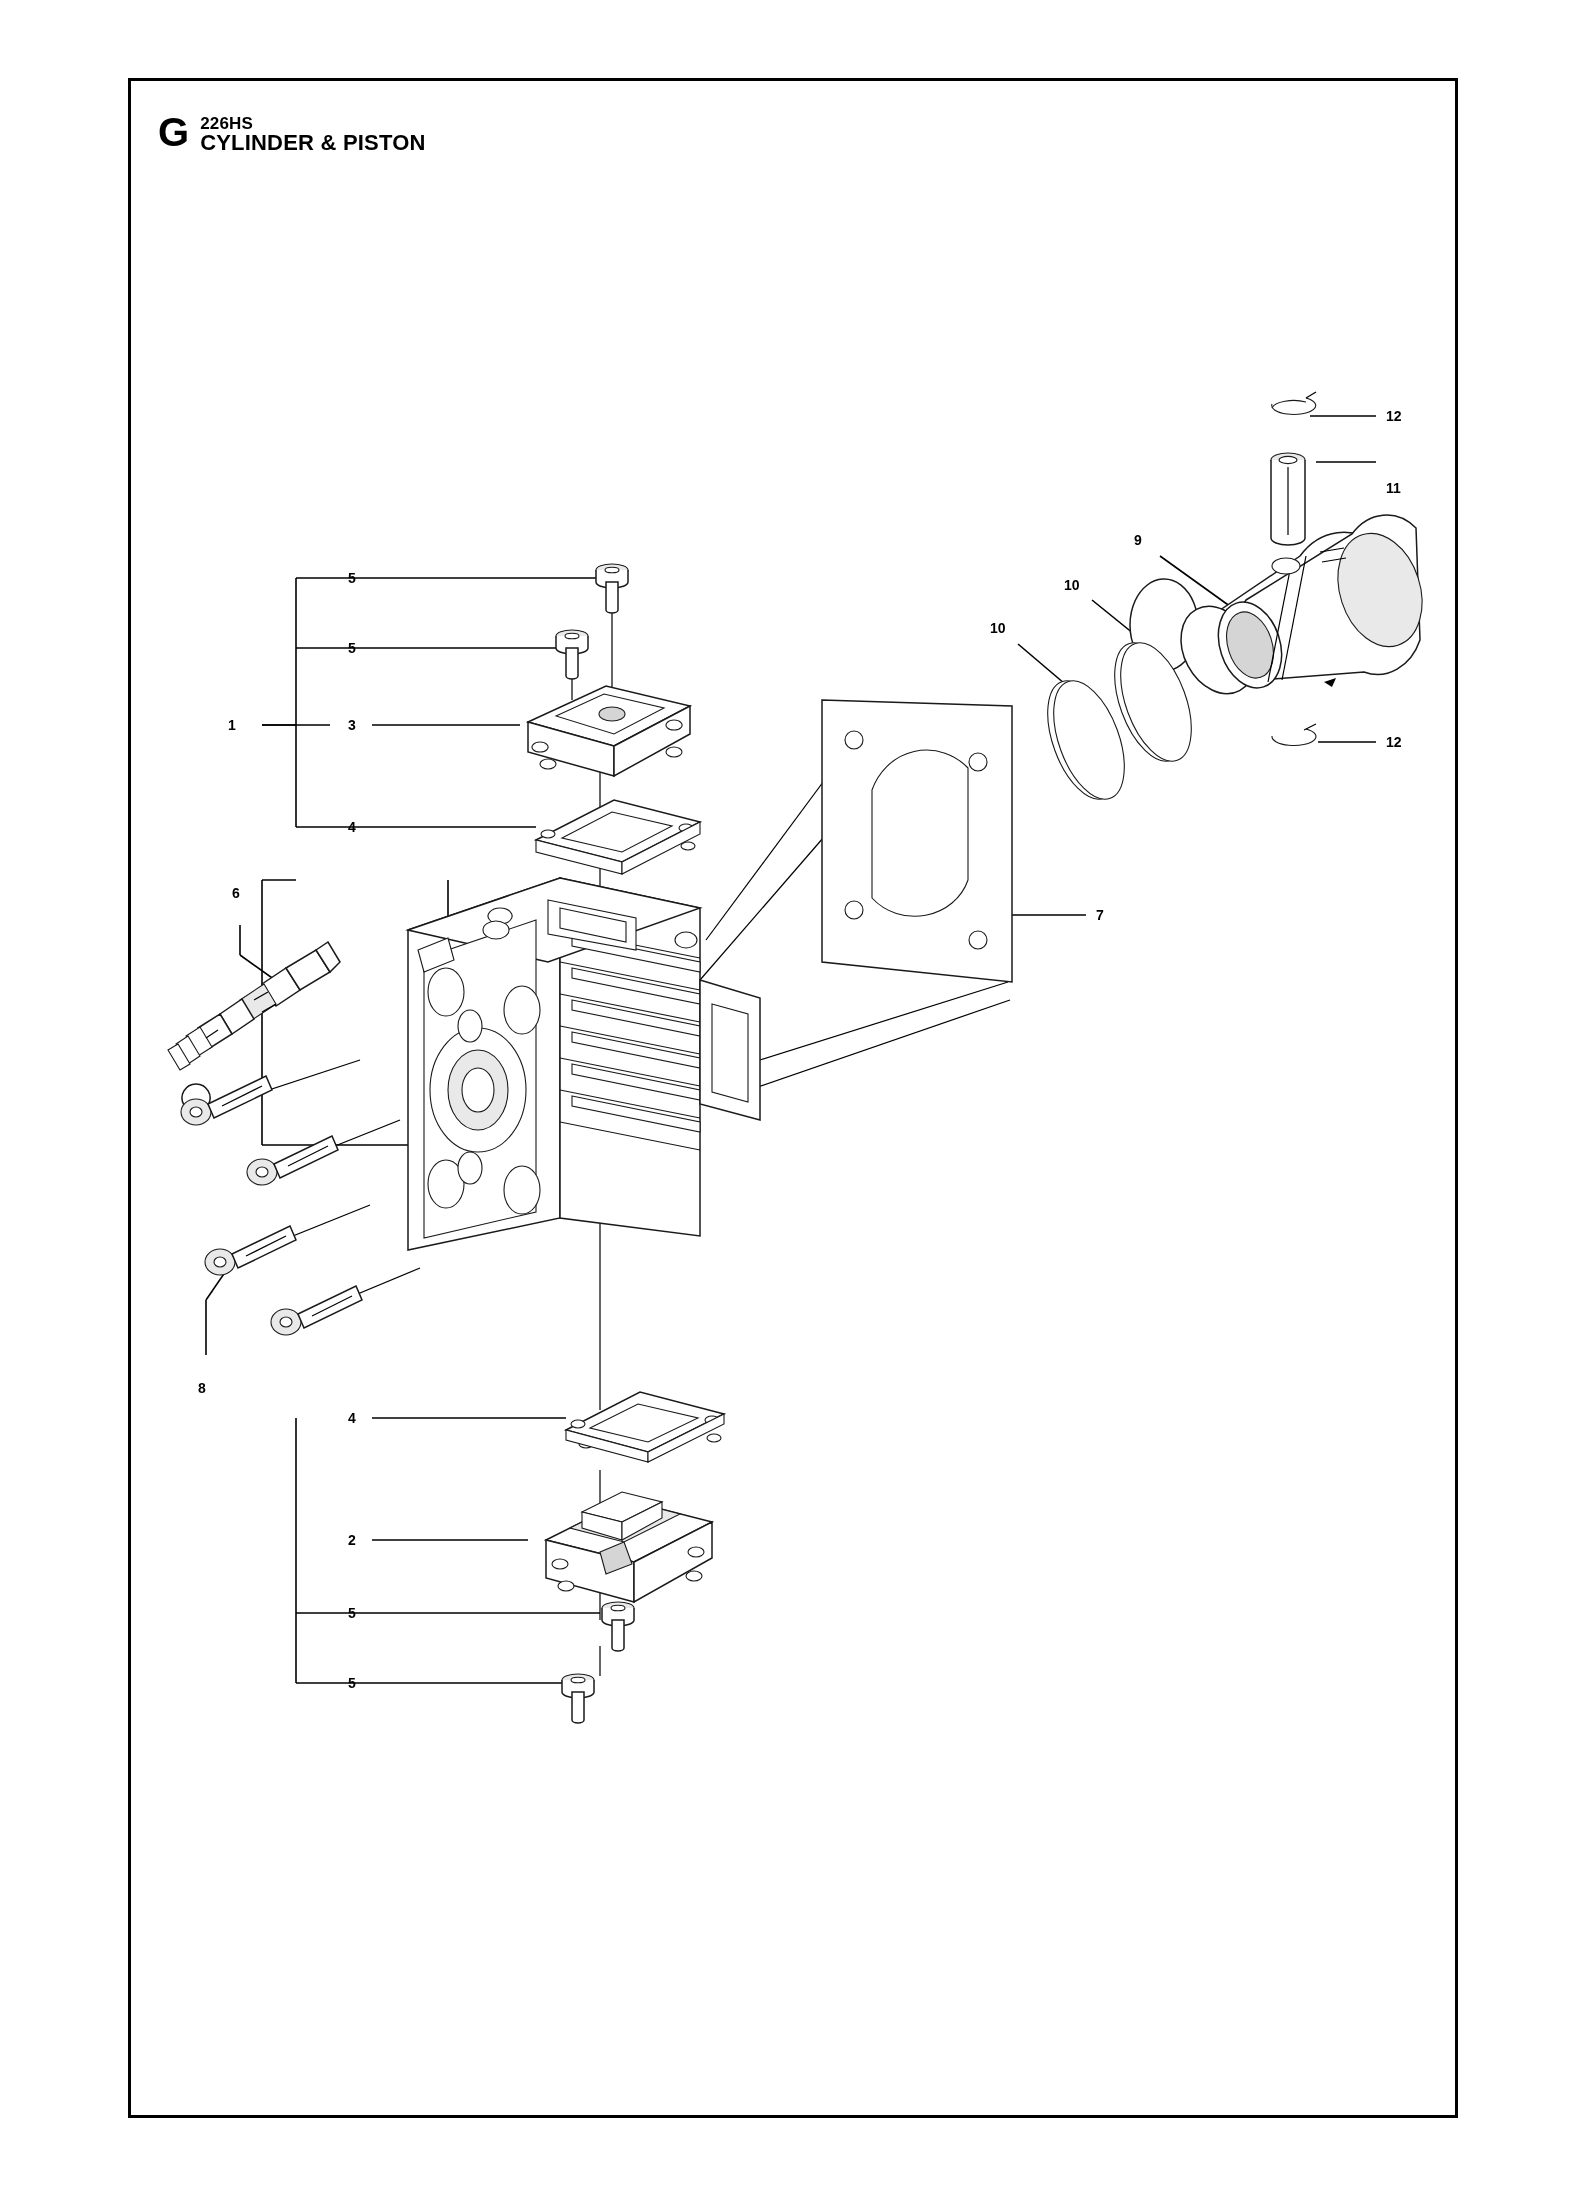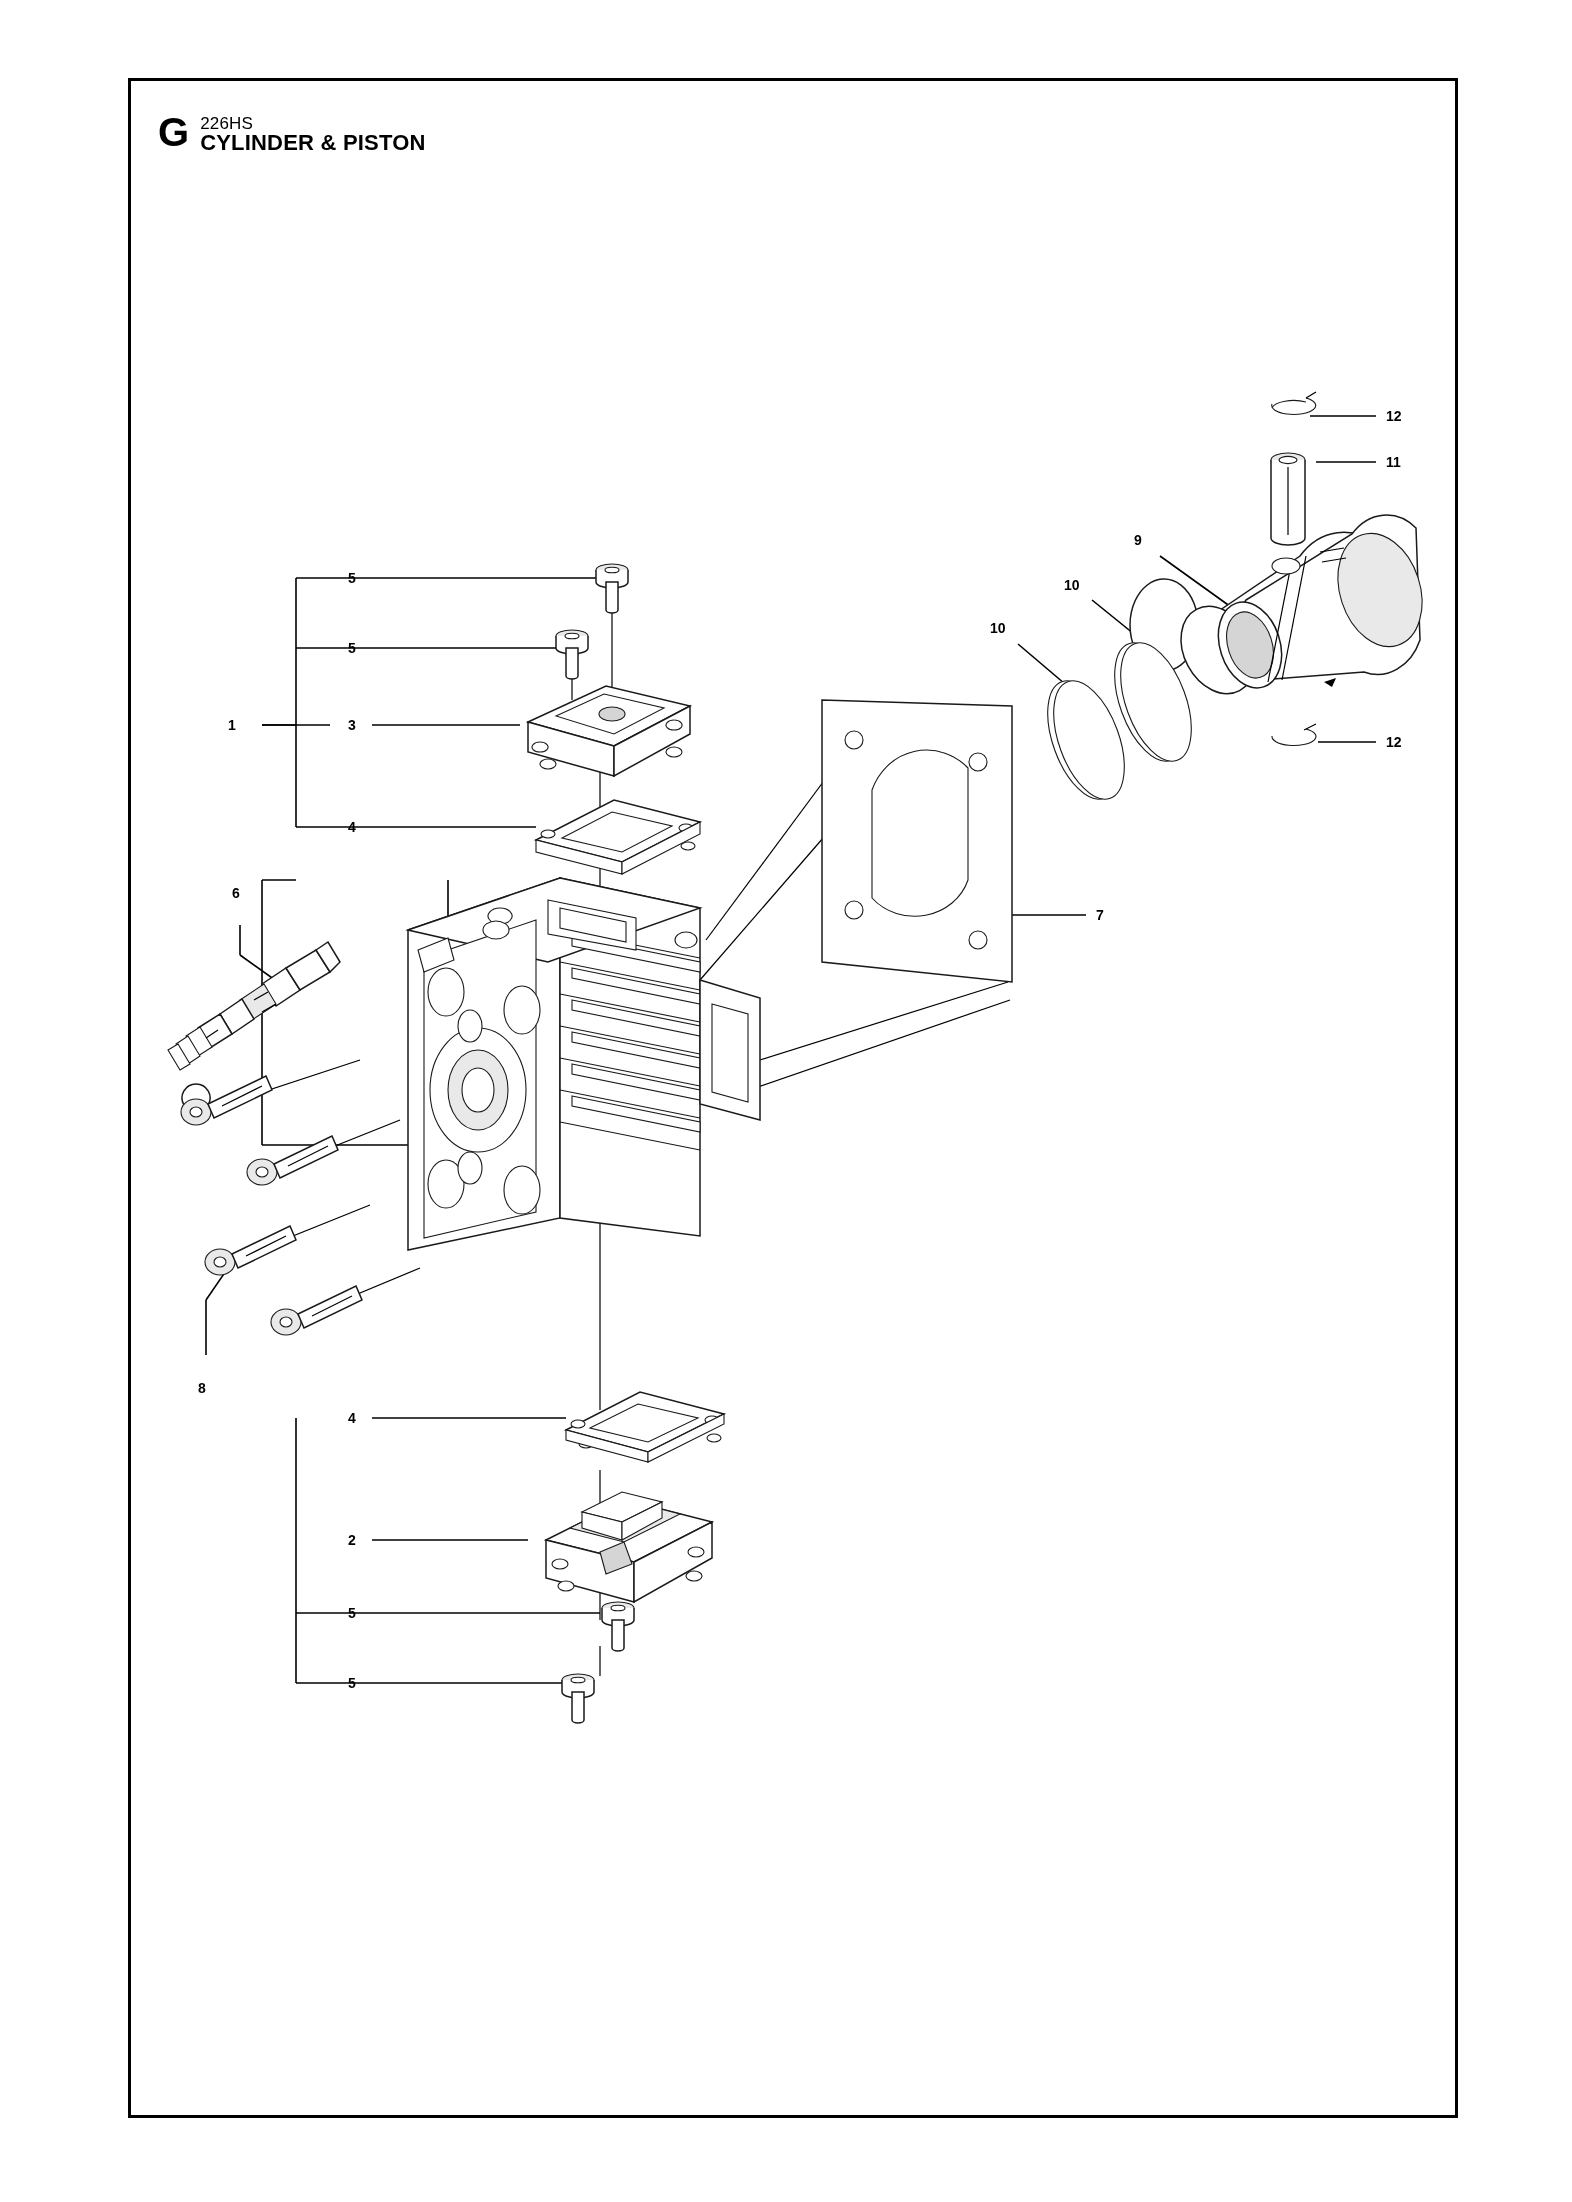--- a/index.html
+++ b/index.html
@@ -45,21 +45,21 @@
     line-height: 40px;
     letter-spacing: -1px;
     margin-right: 12px;
     font-family: "Liberation Sans", sans-serif;
   }
   .header .titles {
     padding-top: 2px;
   }
   .header .model {
     font-size: 17px;
-    font-weight: normal;
+    font-weight: bold;
     line-height: 19px;
     letter-spacing: 0.2px;
   }
   .header .title {
     font-size: 22px;
     font-weight: bold;
     line-height: 19px;
     letter-spacing: 0.2px;
   }
   
@@ -412,17 +412,17 @@
   <div class="callout" style="left:348px;  top:570px;">5</div>
   <div class="callout" style="left:348px;  top:640px;">5</div>
   <div class="callout" style="left:348px;  top:1605px;">5</div>
   <div class="callout" style="left:348px;  top:1675px;">5</div>
   <div class="callout" style="left:232px;  top:885px;">6</div>
   <div class="callout" style="left:1096px; top:907px;">7</div>
   <div class="callout" style="left:198px;  top:1380px;">8</div>
   <div class="callout" style="left:1134px; top:532px;">9</div>
   <div class="callout" style="left:1064px; top:577px;">10</div>
   <div class="callout" style="left:990px;  top:620px;">10</div>
-  <div class="callout" style="left:1386px; top:454px;">11</div>
+  <div class="callout" style="left:1386px; top:480px;">11</div>
   <div class="callout" style="left:1386px; top:408px;">12</div>
   <div class="callout" style="left:1386px; top:734px;">12</div>
 
 </div>
 
 </body></html>

